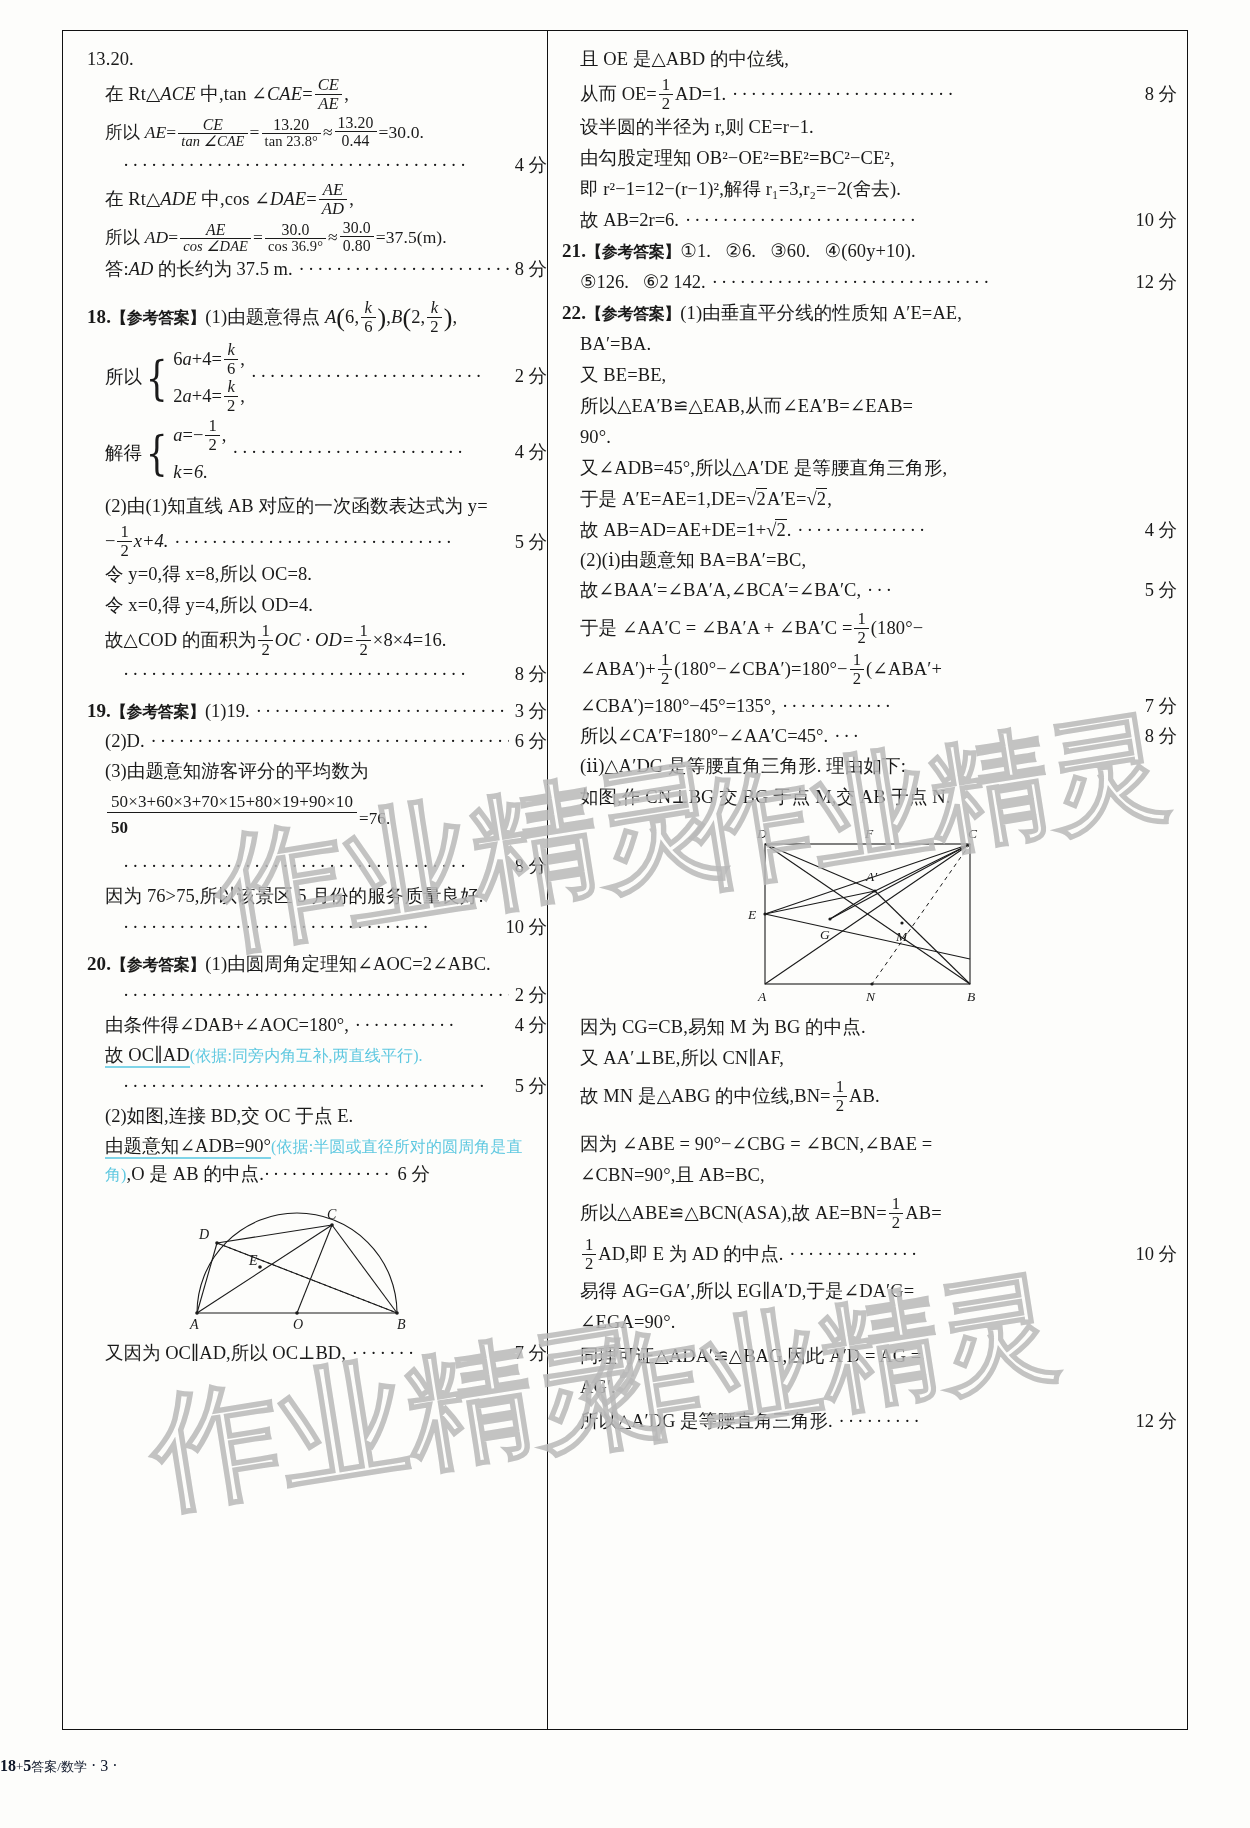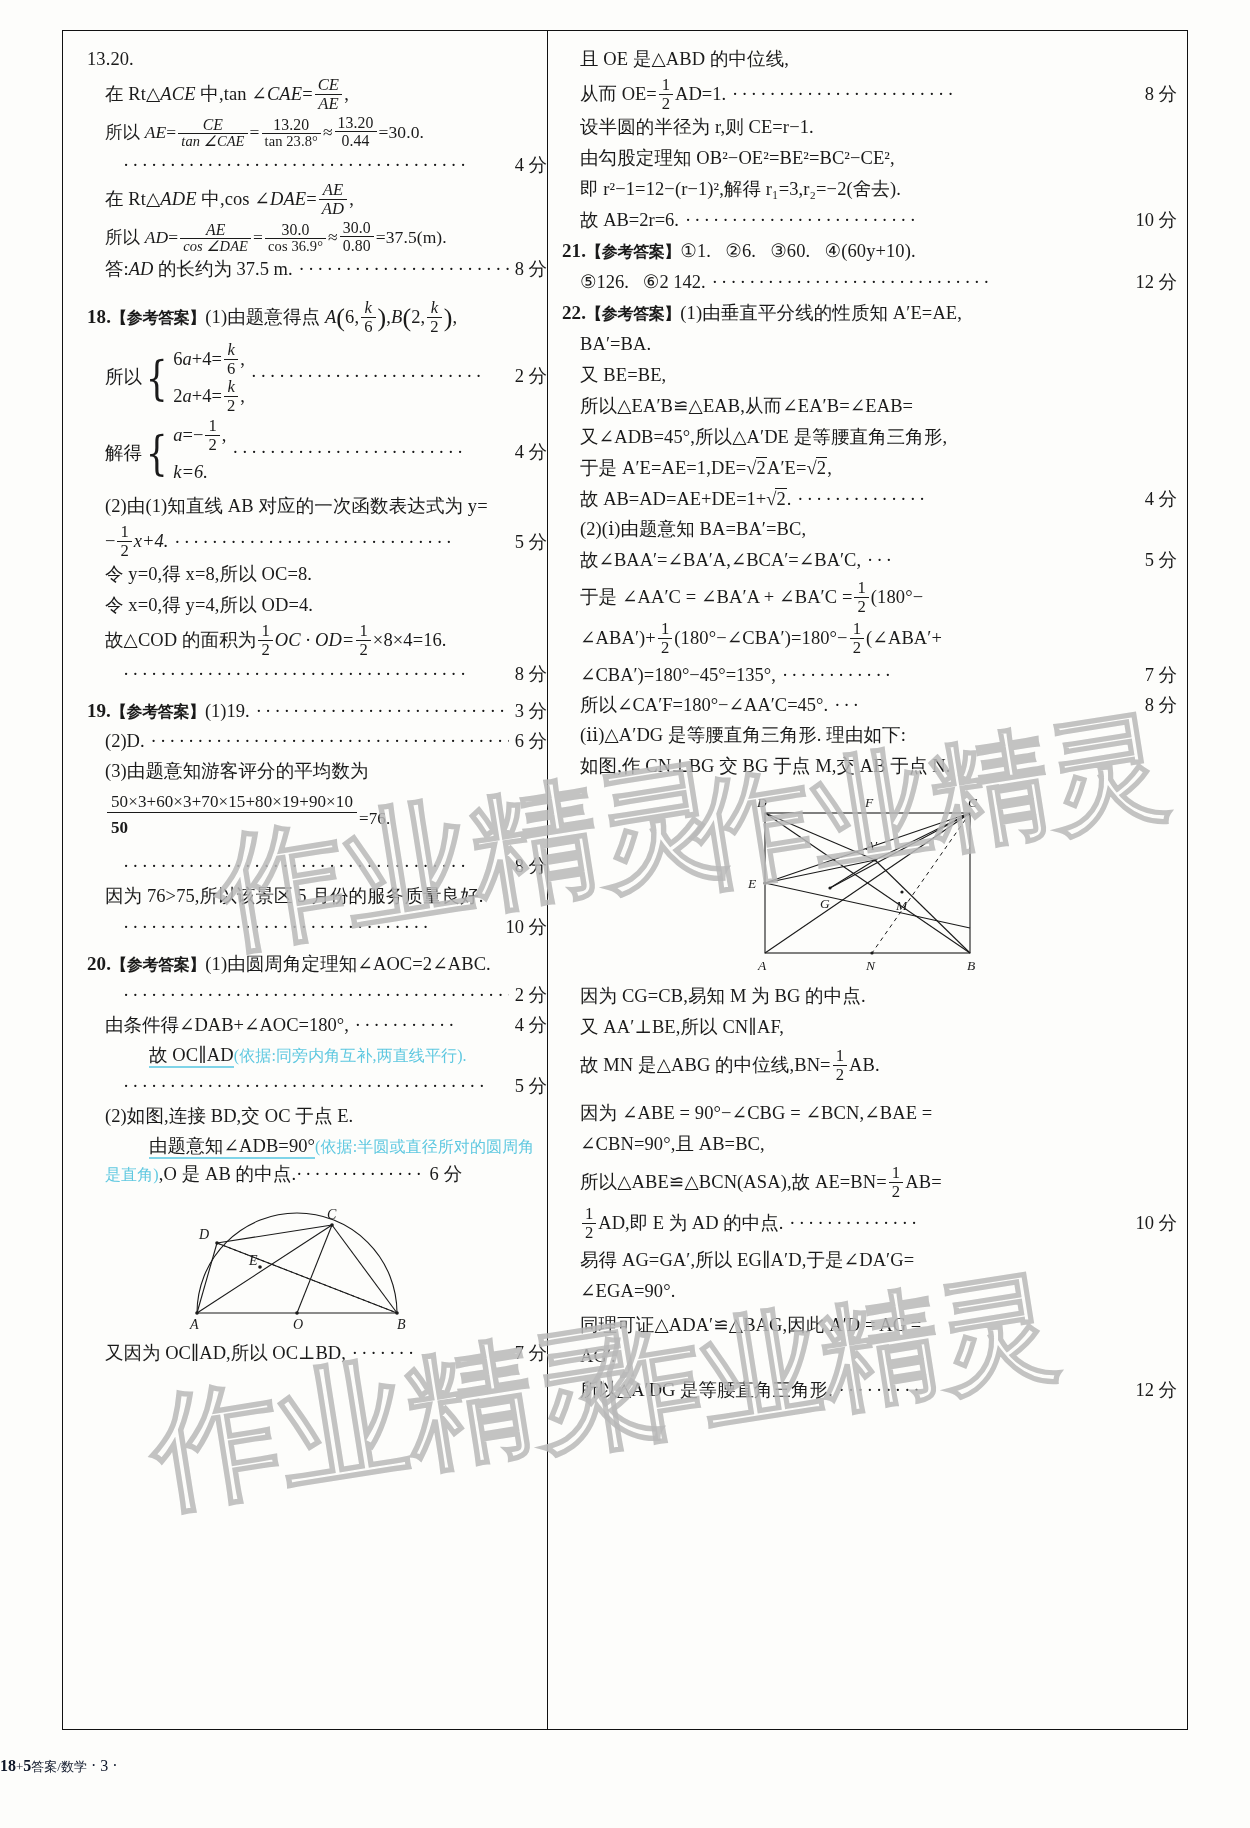--- a/index.html
+++ b/index.html
@@ -100,21 +100,20 @@
 
   
   .cy{
     color:#5fc8e0;
     font-family:"Liberation Serif",serif;
     font-size:16px;
   }
   .uwave{
     border-bottom:2px solid #7fd4e8;
     padding-bottom:1px;
-    margin-left:44px;
   }
 
   
   .footer{
     position:absolute;left:0;right:0;bottom:52px;text-align:left;
     font-size:16px;color:#0f172a;
     font-family:"Liberation Serif",serif;
   }
   .footer .ftb{font-weight:bold;}
   .footer .fsm{font-size:13px;}
@@ -363,20 +362,21 @@
       <span class="dots">······························</span>
       <span class="sc">12 分</span>
     </div>
 
     <div class="ln">
       <span class="qnum">22.</span><span class="tagref">【参考答案】</span><span>(1)由垂直平分线的性质知 A′E=AE,</span>
     </div>
     <div class="ln indent2">BA′=BA.</div>
     <div class="ln indent2">又 BE=BE,</div>
     <div class="ln indent2">所以△EA′B≌△EAB,从而∠EA′B=∠EAB=</div>
+    <div class="ln indent2">90°.</div>
     <div class="ln indent2">又∠ADB=45°,所以△A′DE 是等腰直角三角形,</div>
 
     <div class="ln indent2">
       <span>于是 A′E=AE=1,DE=</span>√<span class="rad">2</span><span>A′E=</span>√<span class="rad">2</span><span>,</span>
     </div>
 
     <div class="dotrow indent2">
       <span class="pre"><span>故 AB=AD=AE+DE=1+</span>√<span class="rad">2</span><span>.</span></span>
       <span class="dots">··············</span>
       <span class="sc">4 分</span>

